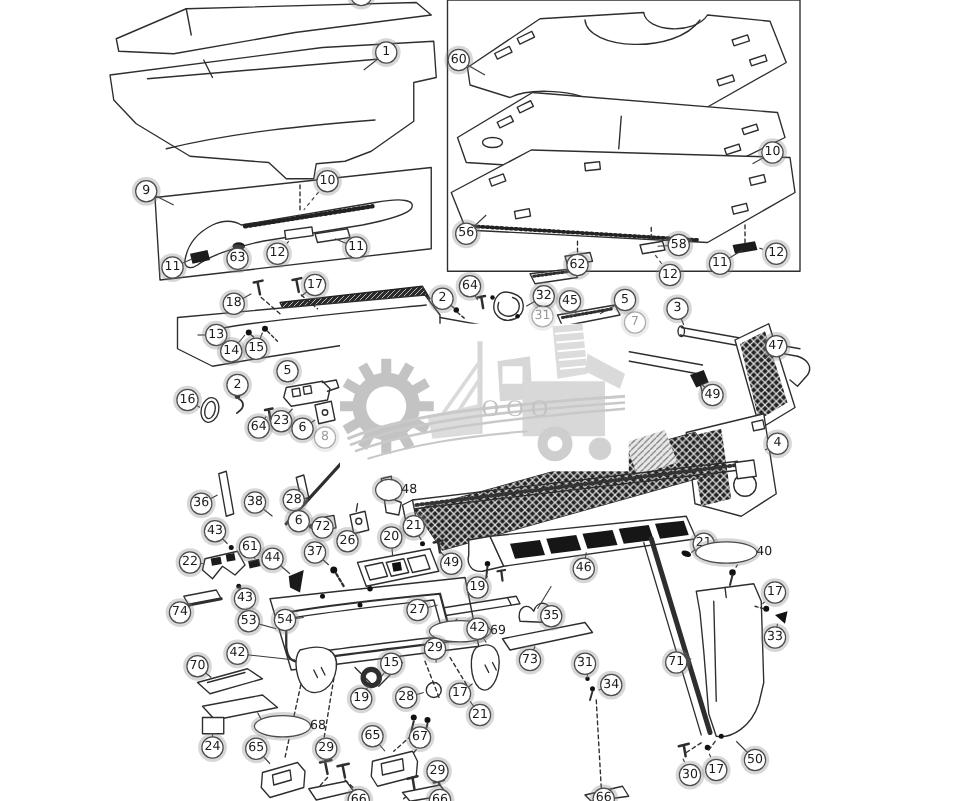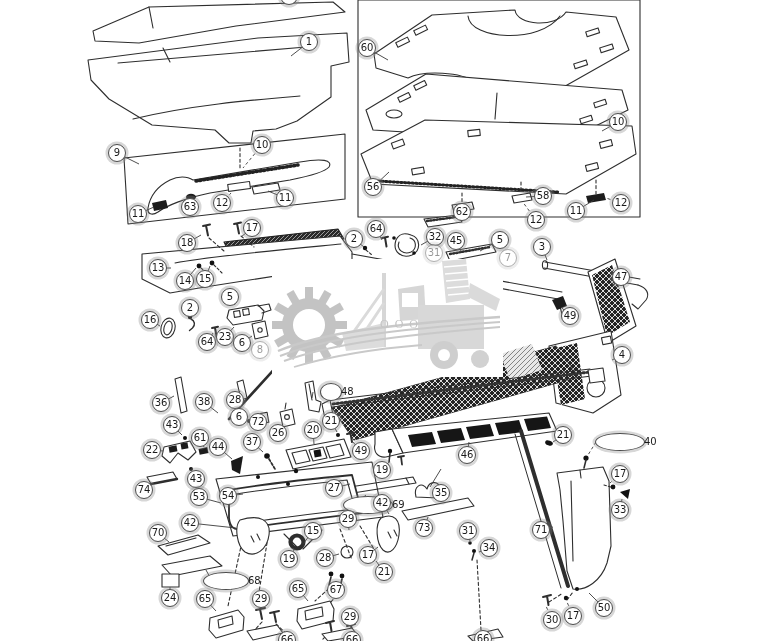--- a/index.html
+++ b/index.html
@@ -2,22 +2,22 @@
 <html><head>
 <meta charset="utf-8">
 <style>
   html,body{margin:0;padding:0;background:#fff}
   #stage{position:relative;width:781px;height:641px;overflow:hidden;background:#fff;
          font-family:"DejaVu Sans",sans-serif}
   #art,#leader-svg{position:absolute;left:0;top:0;z-index:1}
   #leader-svg{z-index:2}
   #watermark{position:absolute;left:272px;top:259px;width:231px;height:118px;background:#ffffff;z-index:3}
   #watermark svg{position:absolute;left:0;top:0}
-  .wm-prefix{position:absolute;left:108px;top:58px;width:70px;
-     font-family:"Liberation Serif",serif;font-size:12px;letter-spacing:6px;color:#c3c3c3}
+  .wm-prefix{position:absolute;left:108px;top:58px;width:70px;text-align:center;
+     font-family:"Liberation Serif",serif;font-size:19px;letter-spacing:6px;color:#c3c3c3}
   .wm-name{position:absolute;left:18px;top:72px;width:204px;text-align:center;
      font-family:"Liberation Serif",serif;font-size:30px;font-weight:600;letter-spacing:1px;color:#c6c6c6}
   #callouts{position:absolute;left:0;top:0;width:781px;height:641px;z-index:4;pointer-events:none}
   .callout{position:absolute;width:18px;height:18px;box-sizing:border-box;border:1.2px solid #4d4d4d;
      border-radius:50%;background:#fff;box-shadow:0 0 0 2.5px rgba(130,130,130,.32);
      font-size:10px;line-height:16px;text-align:center;color:#1a1a1a;pointer-events:auto;cursor:pointer}
   .callout.faded{opacity:.45}
   .leader{stroke:#3a3a3a;stroke-width:.9}
   .leader.dashed{stroke-dasharray:3,2.6}
 </style>
@@ -434,57 +434,57 @@
       <div class="callout" style="left: 367px; top: 220px;">64</div>
       <div class="callout" style="left: 345px; top: 230px;">2</div>
       <div class="callout" style="left: 426px; top: 228px;">32</div>
       <div class="callout" style="left: 447px; top: 232px;">45</div>
       <div class="callout" style="left: 491px; top: 231px;">5</div>
       <div class="callout" style="left: 533px; top: 238px;">3</div>
       <div class="callout faded" style="left: 425px; top: 244px;">31</div>
       <div class="callout faded" style="left: 499px; top: 249px;">7</div>
       <div class="callout" style="left: 243px; top: 219px;">17</div>
       <div class="callout" style="left: 178px; top: 234px;">18</div>
-      <div class="callout" style="left: 149px; top: 259px;">13</div>
+      <div class="callout" style="left: 164px; top: 259px;">13</div>
       <div class="callout" style="left: 176px; top: 272px;">14</div>
       <div class="callout" style="left: 196px; top: 270px;">15</div>
       <div class="callout" style="left: 221px; top: 288px;">5</div>
       <div class="callout" style="left: 181px; top: 299px;">2</div>
       <div class="callout" style="left: 141px; top: 311px;">16</div>
       <div class="callout" style="left: 198px; top: 333px;">64</div>
       <div class="callout" style="left: 216px; top: 328px;">23</div>
       <div class="callout" style="left: 233px; top: 334px;">6</div>
       <div class="callout faded" style="left: 251px; top: 341px;">8</div>
       <div class="callout" style="left: 612px; top: 268px;">47</div>
       <div class="callout" style="left: 561px; top: 307px;">49</div>
       <div class="callout" style="left: 613px; top: 346px;">4</div>
       <div class="callout" style="left: 152px; top: 394px;">36</div>
       <div class="callout" style="left: 195px; top: 393px;">38</div>
       <div class="callout" style="left: 226px; top: 391px;">28</div>
       <div class="callout" style="left: 230px; top: 408px;">6</div>
       <div class="callout" style="left: 249px; top: 413px;">72</div>
       <div class="callout" style="left: 269px; top: 424px;">26</div>
-      <div class="callout" style="left: 320px; top: 383px; padding-left: 20px;">48</div>
+      <div class="callout" style="left: 300px; top: 383px; padding-left: 20px;">48</div>
       <div class="callout" style="left: 304px; top: 421px;">20</div>
       <div class="callout" style="left: 322px; top: 412px;">21</div>
       <div class="callout" style="left: 243px; top: 433px;">37</div>
       <div class="callout" style="left: 163px; top: 416px;">43</div>
       <div class="callout" style="left: 191px; top: 429px;">61</div>
       <div class="callout" style="left: 143px; top: 441px;">22</div>
       <div class="callout" style="left: 209px; top: 438px;">44</div>
       <div class="callout" style="left: 187px; top: 470px;">43</div>
       <div class="callout" style="left: 135px; top: 481px;">74</div>
       <div class="callout" style="left: 190px; top: 488px;">53</div>
       <div class="callout" style="left: 219px; top: 487px;">54</div>
       <div class="callout" style="left: 352px; top: 442px;">49</div>
       <div class="callout" style="left: 373px; top: 461px;">19</div>
       <div class="callout" style="left: 432px; top: 460px; margin-top: 24px;">35</div>
       <div class="callout" style="left: 458px; top: 446px;">46</div>
       <div class="callout" style="left: 554px; top: 426px;">21</div>
-      <div class="callout" style="left: 595px; top: 433px; padding-left: 48px;">40</div>
+      <div class="callout" style="left: 556px; top: 433px; padding-left: 48px;">40</div>
       <div class="callout" style="left: 325px; top: 479px;">27</div>
       <div class="callout" style="left: 343px; top: 496px; padding-left: 48px;">69</div>
       <div class="callout" style="left: 181px; top: 514px;">42</div>
       <div class="callout" style="left: 149px; top: 524px;">70</div>
       <div class="callout" style="left: 203px; top: 572px; padding-left: 44px;">68</div>
       <div class="callout" style="left: 161px; top: 589px;">24</div>
       <div class="callout" style="left: 196px; top: 590px;">65</div>
       <div class="callout" style="left: 252px; top: 590px;">29</div>
       <div class="callout" style="left: 304px; top: 522px;">15</div>
       <div class="callout" style="left: 339px; top: 510px;">29</div>

